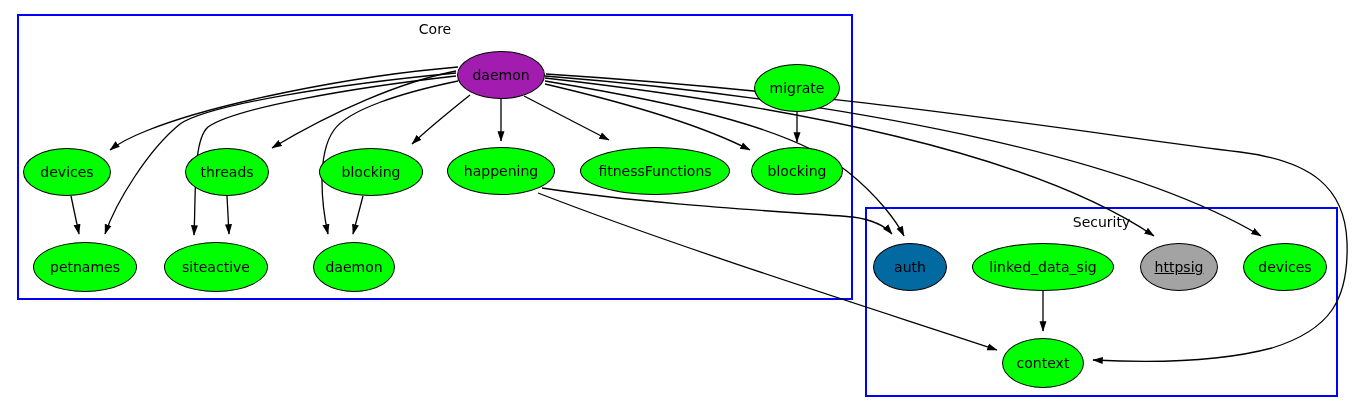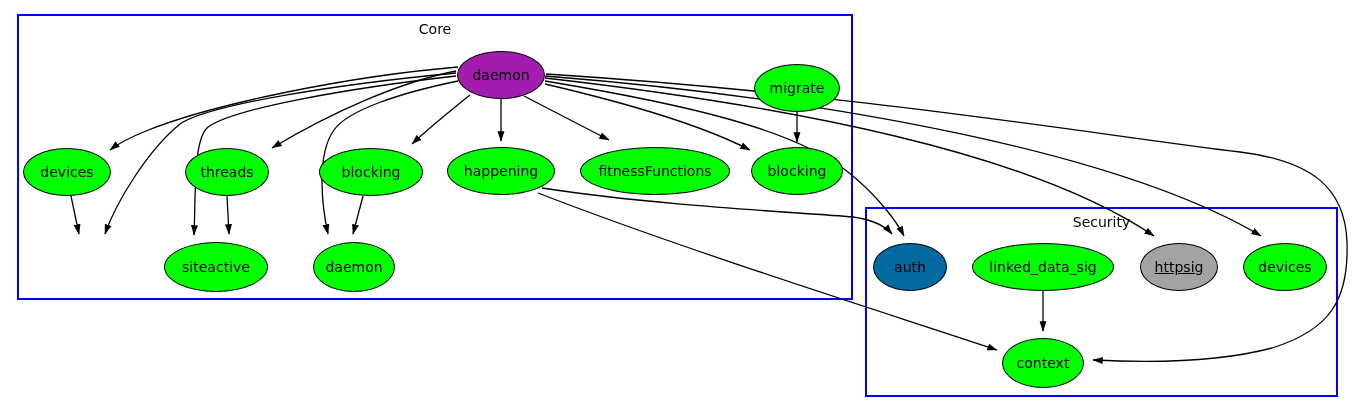--- a/index.html
+++ b/index.html
@@ -113,20 +113,23 @@
   </div>
   <div class="node n-happening" style="background: rgb(0, 255, 0);">
     <span>happening</span>
   </div>
   <div class="node n-blocking" style="background: rgb(0, 255, 0);">
     <span>blocking</span>
   </div>
   <div class="node n-fitnessFunctions" style="background: rgb(0, 255, 0);">
     <span>fitnessFunctions</span>
   </div>
+  <div class="node n-petnames" style="background: rgb(0, 255, 0);">
+    <span>petnames</span>
+  </div>
   <div class="node n-siteactive" style="background: rgb(0, 255, 0);">
     <span>siteactive</span>
   </div>
   <div class="node n-cache" style="background: rgb(0, 255, 0);">
     <span>daemon</span>
   </div>
   <div class="node n-auth" style="background: #0369a1;">
     <span>auth</span>
   </div>
   <div class="node n-linked_data_sig" style="background: rgb(0, 255, 0);">

